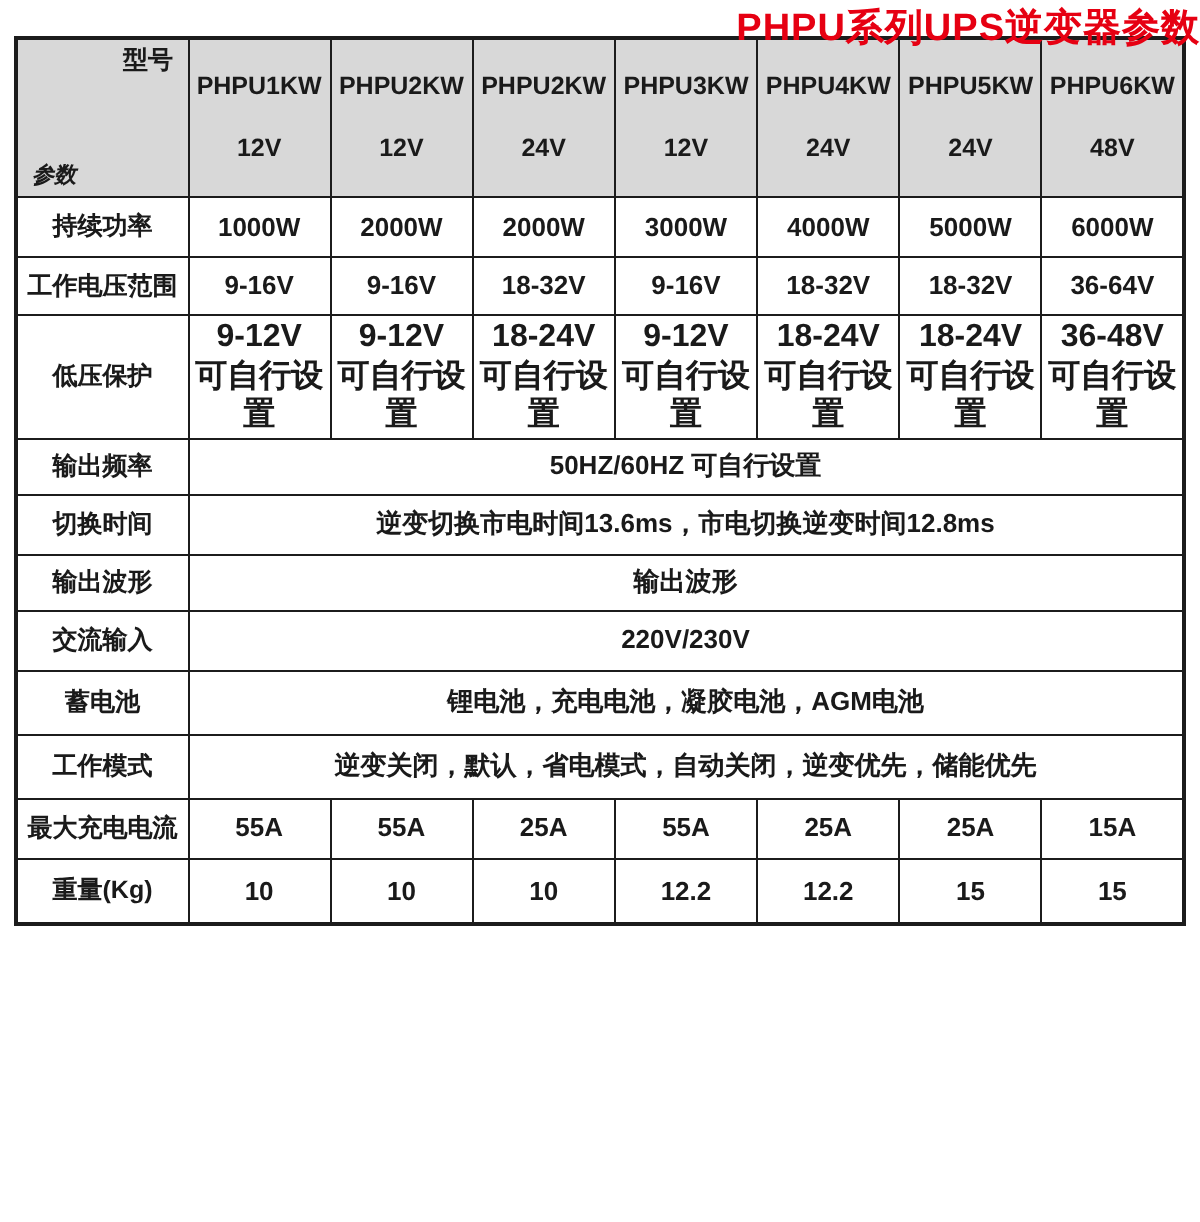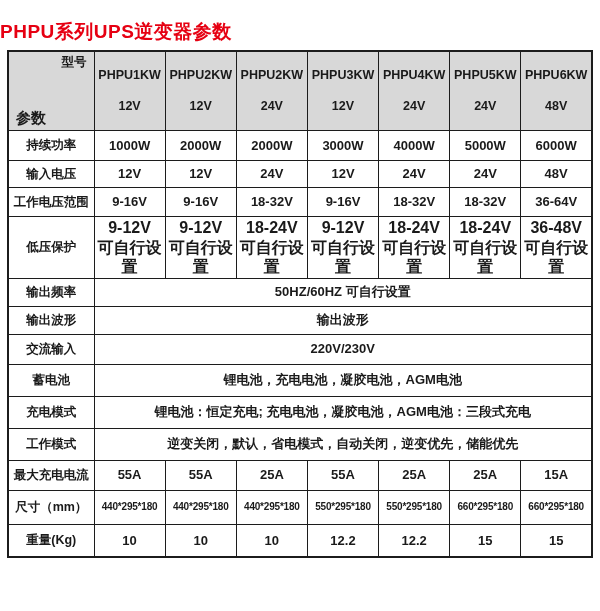--- a/index.html
+++ b/index.html
@@ -4,23 +4,23 @@
 <style>
   * { margin: 0; padding: 0; box-sizing: border-box; }
   html, body {
     width: 600px; height: 611px;
     background: #ffffff;
     font-family: "Liberation Sans", "DejaVu Sans", sans-serif;
     color: #1a1a1a;
     overflow: hidden;
   }
   .title {
-    height: 50px;
-    padding-top: 19px;
-    text-align: left;
+    height: 18px;
+    padding-top: 1px;
+    text-align: right;
     font-size: 19px;
     font-weight: bold;
     color: #e60012;
     letter-spacing: 0.5px;
   }
   table.spec {
     border-collapse: collapse;
     margin: 0 auto;
     width: 586px;
     table-layout: fixed;
@@ -46,21 +46,21 @@
   th.corner {
     position: relative;
     background-color: #d8d8d8;
     background-image: linear-gradient(to bottom right,
       rgba(0,0,0,0) calc(50% - 1px),
       #3a3a3a calc(50% - 1px),
       #3a3a3a calc(50% + 1px),
       rgba(0,0,0,0) calc(50% + 1px));
   }
   th.corner .c-tr { position: absolute; top: 3px; right: 7px; font-size: 12.5px; }
-  th.corner .c-bl { position: absolute; bottom: 3px; left: 7px; font-size: 15px; }
+  th.corner .c-bl { position: absolute; bottom: 3px; left: 7px; font-size: 11px; font-style: italic; }
   tr.small-cells td:not(.lbl) { font-size: 16px; }
   tr.dims td:not(.lbl) { font-size: 10px; letter-spacing: -0.2px; }
   td.span-cell { font-size: 13px; }
 </style>
 </head>
 <body>
 
 <div class="title">PHPU系列UPS逆变器参数</div>
 
 <table class="spec">
@@ -114,30 +114,20 @@
     <tr style="height:30px">
       <td class="lbl">持续功率</td>
       <td>1000W</td>
       <td>2000W</td>
       <td>2000W</td>
       <td>3000W</td>
       <td>4000W</td>
       <td>5000W</td>
       <td>6000W</td>
     </tr>
-    <tr style="height:27px">
-      <td class="lbl">输入电压</td>
-      <td>12V</td>
-      <td>12V</td>
-      <td>24V</td>
-      <td>12V</td>
-      <td>24V</td>
-      <td>24V</td>
-      <td>48V</td>
-    </tr>
     <tr style="height:29px">
       <td class="lbl">工作电压范围</td>
       <td>9-16V</td>
       <td>9-16V</td>
       <td>18-32V</td>
       <td>9-16V</td>
       <td>18-32V</td>
       <td>18-32V</td>
       <td>36-64V</td>
     </tr>
@@ -155,60 +145,50 @@
 可自行设置</td>
       <td>18-24V
 可自行设置</td>
       <td>36-48V
 可自行设置</td>
     </tr>
     <tr style="height:28px">
       <td class="lbl">输出频率</td>
       <td class="span-cell" colspan="7">50HZ/60HZ 可自行设置</td>
     </tr>
+    <tr style="height:30px">
+      <td class="lbl">切换时间</td>
+      <td class="span-cell" colspan="7">逆变切换市电时间13.6ms，市电切换逆变时间12.8ms</td>
+    </tr>
     <tr style="height:28px">
       <td class="lbl">输出波形</td>
       <td class="span-cell" colspan="7">输出波形</td>
     </tr>
     <tr style="height:30px">
       <td class="lbl">交流输入</td>
       <td class="span-cell" colspan="7">220V/230V</td>
     </tr>
     <tr style="height:32px">
       <td class="lbl">蓄电池</td>
       <td class="span-cell" colspan="7">锂电池，充电电池，凝胶电池，AGM电池</td>
-    </tr>
-    <tr style="height:32px">
-      <td class="lbl">充电模式</td>
-      <td class="span-cell" colspan="7">锂电池：恒定充电; 充电电池，凝胶电池，AGM电池：三段式充电</td>
     </tr>
     <tr style="height:32px">
       <td class="lbl">工作模式</td>
       <td class="span-cell" colspan="7">逆变关闭，默认，省电模式，自动关闭，逆变优先，储能优先</td>
     </tr>
     <tr style="height:30px">
       <td class="lbl">最大充电电流</td>
       <td>55A</td>
       <td>55A</td>
       <td>25A</td>
       <td>55A</td>
       <td>25A</td>
       <td>25A</td>
       <td>15A</td>
     </tr>
-    <tr class="dims" style="height:34px">
-      <td class="lbl">尺寸（mm）</td>
-      <td>440*295*180</td>
-      <td>440*295*180</td>
-      <td>440*295*180</td>
-      <td>550*295*180</td>
-      <td>550*295*180</td>
-      <td>660*295*180</td>
-      <td>660*295*180</td>
-    </tr>
     <tr style="height:33px">
       <td class="lbl">重量(Kg)</td>
       <td>10</td>
       <td>10</td>
       <td>10</td>
       <td>12.2</td>
       <td>12.2</td>
       <td>15</td>
       <td>15</td>
     </tr>

